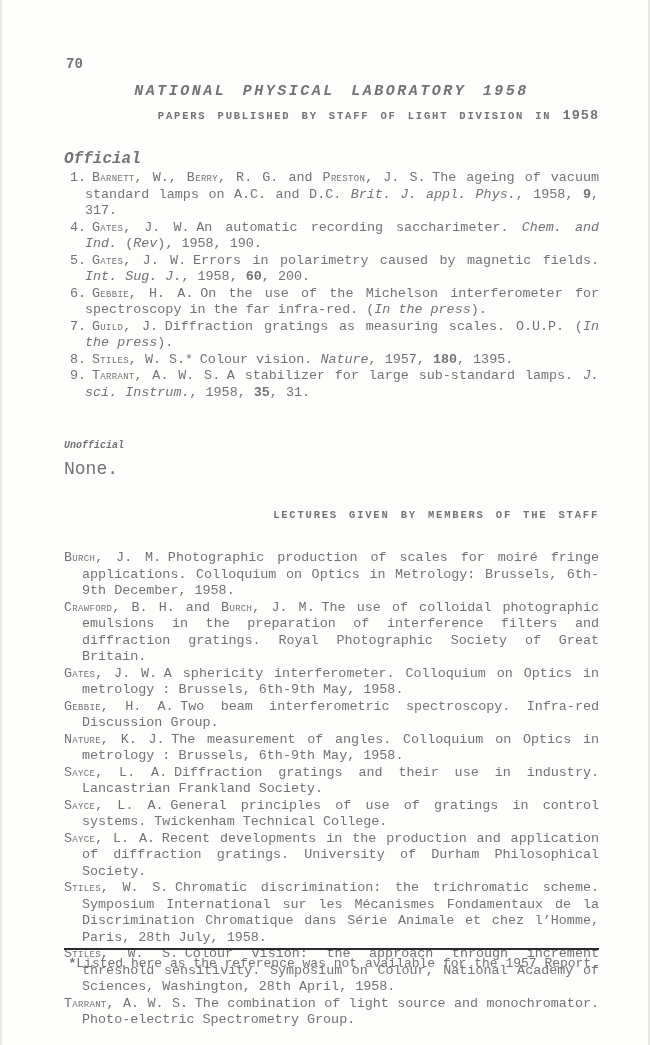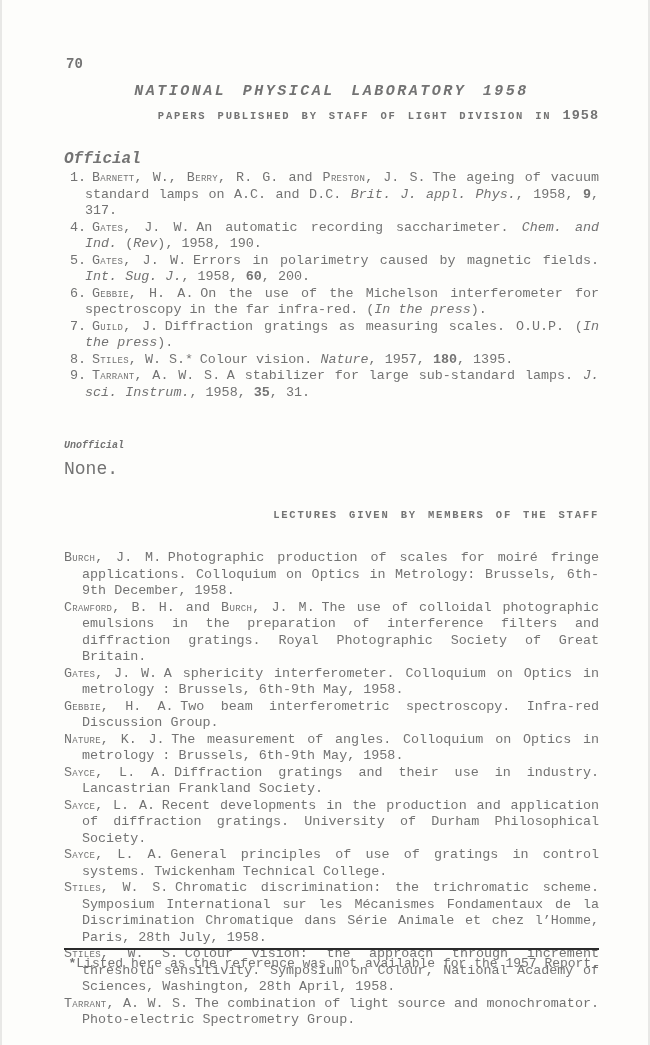--- a/index.html
+++ b/index.html
@@ -97,22 +97,22 @@
 
     <div class="section-heading lectures-heading">LECTURES GIVEN BY MEMBERS OF THE STAFF</div>
 
     <div class="lectures-list">
       <div class="lecture-item"><span class="s-sc">Burch</span><span>, J. M. Photographic production of scales for moiré fringe applications. Colloquium on Optics in Metrology: Brussels, 6th-9th December, 1958.</span></div>
       <div class="lecture-item"><span class="s-sc">Crawford</span><span>, B. H. and </span><span class="s-sc">Burch</span><span>, J. M. The use of colloidal photographic emulsions in the preparation of interference filters and diffraction gratings. Royal Photographic Society of Great Britain.</span></div>
       <div class="lecture-item"><span class="s-sc">Gates</span><span>, J. W. A sphericity interferometer. Colloquium on Optics in metrology : Brussels, 6th-9th May, 1958.</span></div>
       <div class="lecture-item"><span class="s-sc">Gebbie</span><span>, H. A. Two beam interferometric spectroscopy. Infra-red Discussion Group.</span></div>
       <div class="lecture-item"><span class="s-sc">Nature</span><span>, K. J. The measurement of angles. Colloquium on Optics in metrology : Brussels, 6th-9th May, 1958.</span></div>
       <div class="lecture-item"><span class="s-sc">Sayce</span><span>, L. A. Diffraction gratings and their use in industry. Lancastrian Frankland Society.</span></div>
+      <div class="lecture-item"><span class="s-sc">Sayce</span><span>, L. A. General principles of use of gratings in control systems. Twickenham Technical College.</span></div>
       <div class="lecture-item"><span class="s-sc">Sayce</span><span>, L. A. Recent developments in the production and application of diffraction gratings. University of Durham Philosophical Society.</span></div>
-      <div class="lecture-item"><span class="s-sc">Sayce</span><span>, L. A. General principles of use of gratings in control systems. Twickenham Technical College.</span></div>
       <div class="lecture-item"><span class="s-sc">Stiles</span><span>, W. S. Chromatic discrimination: the trichromatic scheme. Symposium International sur les Mécanismes Fondamentaux de la Discrimination Chromatique dans Série Animale et chez l’Homme, Paris, 28th July, 1958.</span></div>
       <div class="lecture-item"><span class="s-sc">Stiles</span><span>, W. S. Colour vision: the approach through increment threshold sensitivity. Symposium on Colour, National Academy of Sciences, Washington, 28th April, 1958.</span></div>
       <div class="lecture-item"><span class="s-sc">Tarrant</span><span>, A. W. S. The combination of light source and monochromator. Photo-electric Spectrometry Group.</span></div>
     </div>
 
     <div class="footnote-rule"></div>
     <div class="footnote-text"><span class="fn-marker">*</span><span>Listed here as the reference was not available for the 1957 Report.</span></div>
 
   </div>
 </div>

